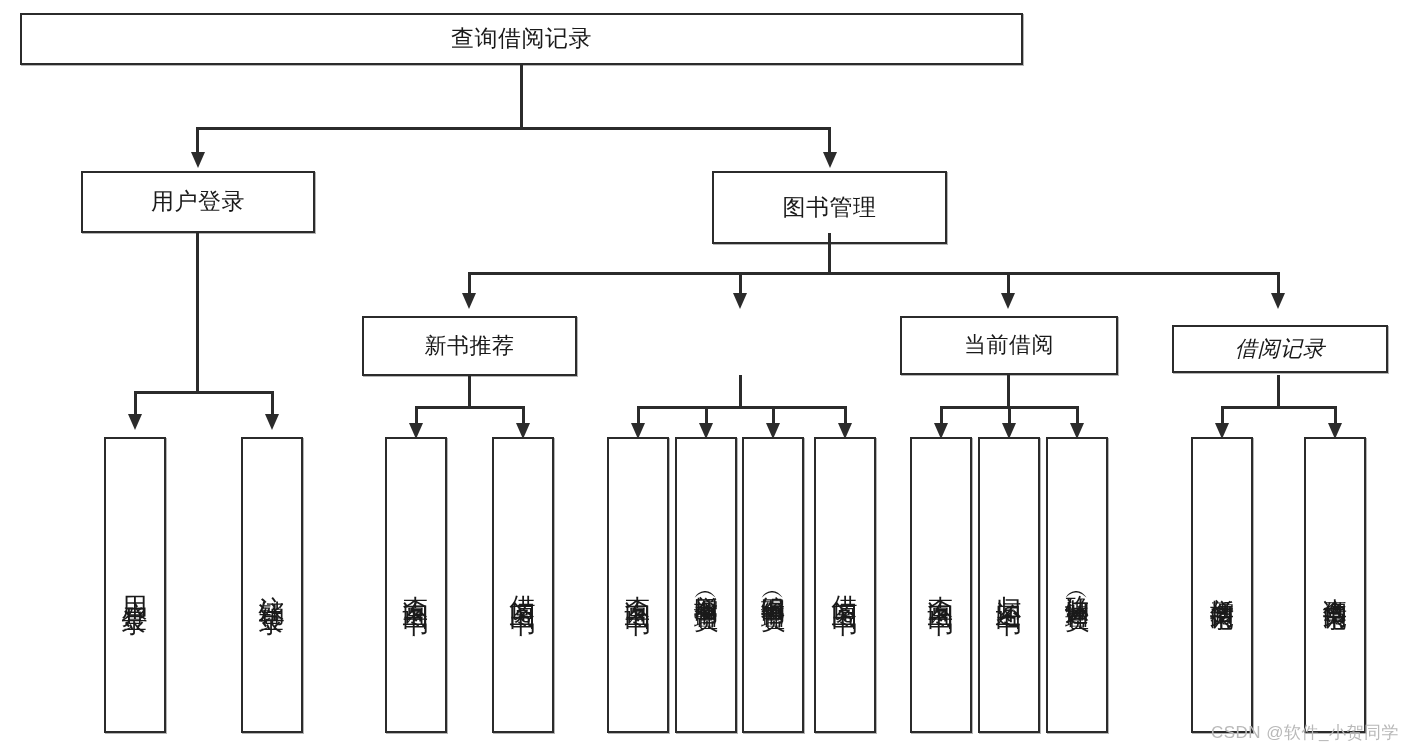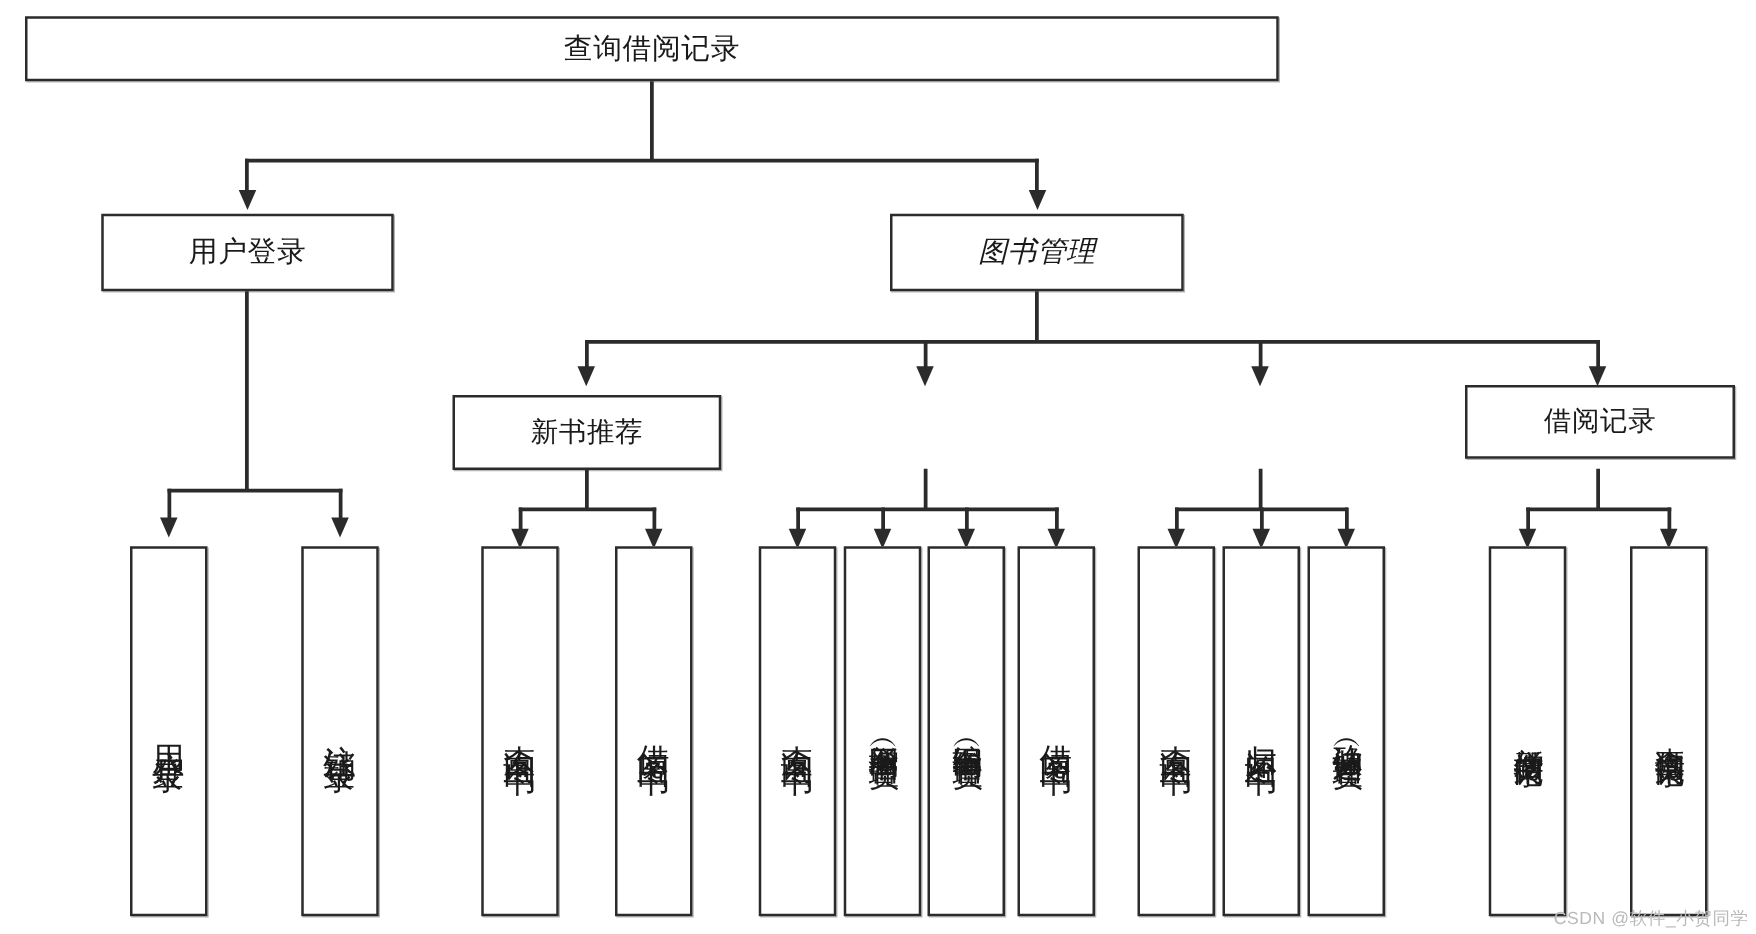--- a/index.html
+++ b/index.html
@@ -62,21 +62,21 @@
     width:0;height:0;
     border-left:7px solid transparent;
     border-right:7px solid transparent;
     border-top:16px solid #2b2b2b;
   }
 
   
   #watermark{
     position:absolute;
     right:6px;bottom:3px;
-    font-size:14px;
+    font-size:17px;
     color:#b9b9b9;
     letter-spacing:.5px;
     white-space:nowrap;
     pointer-events:none;
     user-select:none;
   }
 </style>
 </head>
 <body>
 
@@ -93,21 +93,21 @@
   <div class="ln v" style="left:196px;top:127px;width:3px;height:28px;"></div>
   <div class="arw" style="left:191px;top:152px;"></div>
 
   <div class="ln v" style="left:828px;top:127px;width:3px;height:28px;"></div>
   <div class="arw" style="left:823px;top:152px;"></div>
 
   <div class="node h" style="left:81px;top:171px;width:234px;height:62px;">
     <span class="lbl">用户登录</span>
   </div>
 
-  <div class="node h" style="left:712px;top:171px;width:235px;height:62px;font-style:italic;">
+  <div class="node h" style="left:712px;top:171px;width:235px;height:73px;">
     <span class="lbl">图书管理</span>
   </div>
 
   <div class="ln v" style="left:196px;top:233px;width:3px;height:160px;"></div>
   <div class="ln h" style="left:134px;top:391px;width:140px;height:3px;"></div>
   <div class="ln v" style="left:134px;top:391px;width:3px;height:26px;"></div>
   <div class="arw" style="left:128px;top:414px;"></div>
   <div class="ln v" style="left:271px;top:391px;width:3px;height:26px;"></div>
   <div class="arw" style="left:265px;top:414px;"></div>
 
@@ -122,21 +122,24 @@
 
   <div class="ln v" style="left:1007px;top:272px;width:3px;height:24px;"></div>
   <div class="arw" style="left:1001px;top:293px;"></div>
 
   <div class="ln v" style="left:1277px;top:272px;width:3px;height:24px;"></div>
   <div class="arw" style="left:1271px;top:293px;"></div>
 
   <div class="node lvl3" style="left:362px;top:316px;width:215px;height:60px;align-items:center;">
     <span class="lbl">新书推荐</span>
   </div>
-  <div class="node lvl3" style="left:1172px;top:308px;width:216px;height:59px;">
+  <div class="node lvl3" style="left:900px;top:316px;width:218px;height:59px;">
+    <span class="lbl">当前借阅</span>
+  </div>
+  <div class="node lvl3" style="left:1172px;top:325px;width:216px;height:48px;font-style:italic;">
     <span class="lbl">借阅记录</span>
   </div>
 
   <div class="ln v" style="left:468px;top:375px;width:3px;height:33px;"></div>
   <div class="ln h" style="left:415px;top:406px;width:110px;height:3px;"></div>
   <div class="ln v" style="left:415px;top:406px;width:3px;height:22px;"></div>
   <div class="arw" style="left:409px;top:423px;"></div>
   <div class="ln v" style="left:522px;top:406px;width:3px;height:22px;"></div>
   <div class="arw" style="left:516px;top:423px;"></div>
 

